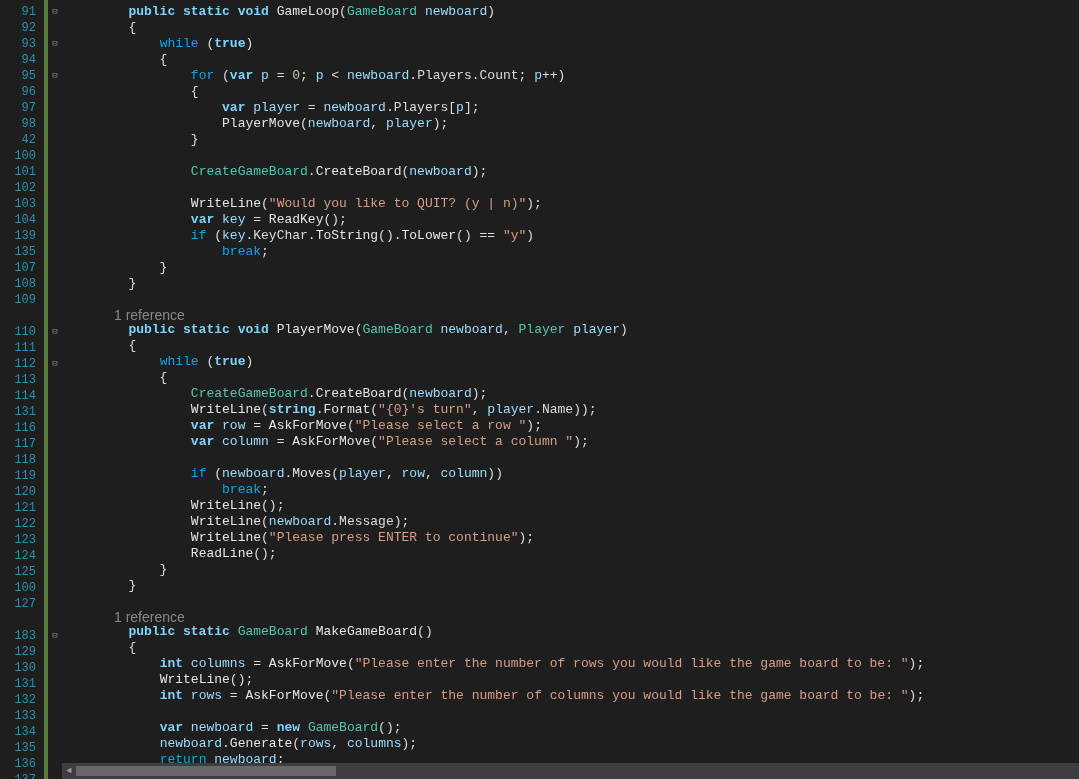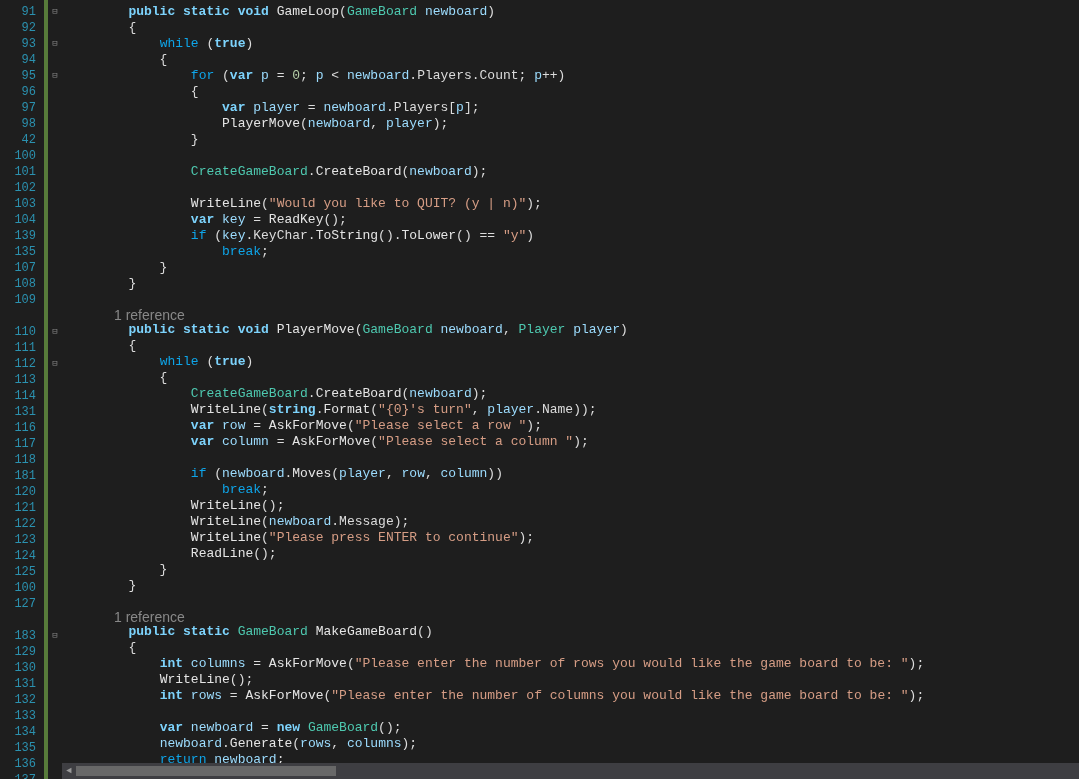--- a/index.html
+++ b/index.html
@@ -129,21 +129,21 @@
       <div class="ref-spacer"></div>
       <div>110</div>
       <div>111</div>
       <div>112</div>
       <div>113</div>
       <div>114</div>
       <div>131</div>
       <div>116</div>
       <div>117</div>
       <div>118</div>
-      <div>181</div>
+      <div>119</div>
       <div>120</div>
       <div>121</div>
       <div>122</div>
       <div>123</div>
       <div>124</div>
       <div>125</div>
       <div>100</div>
       <div>127</div>
       <div class="ref-spacer"></div>
       <div>183</div>

